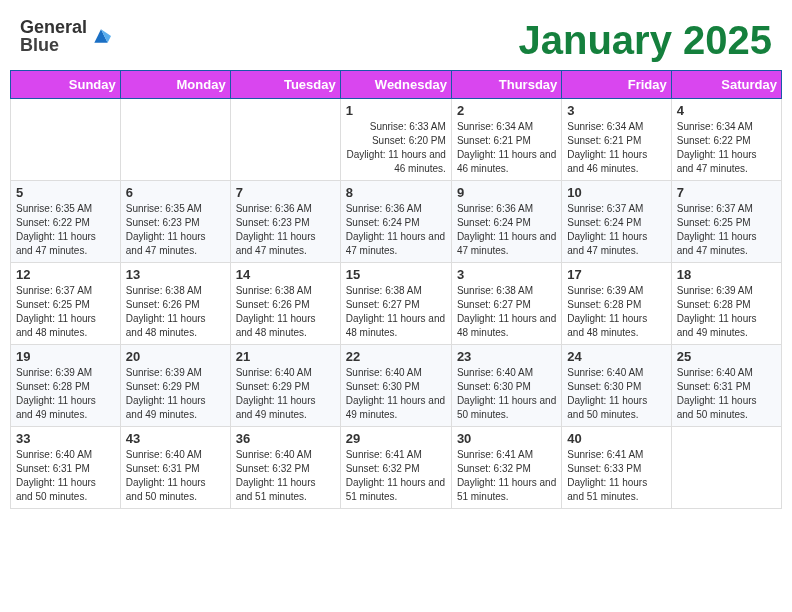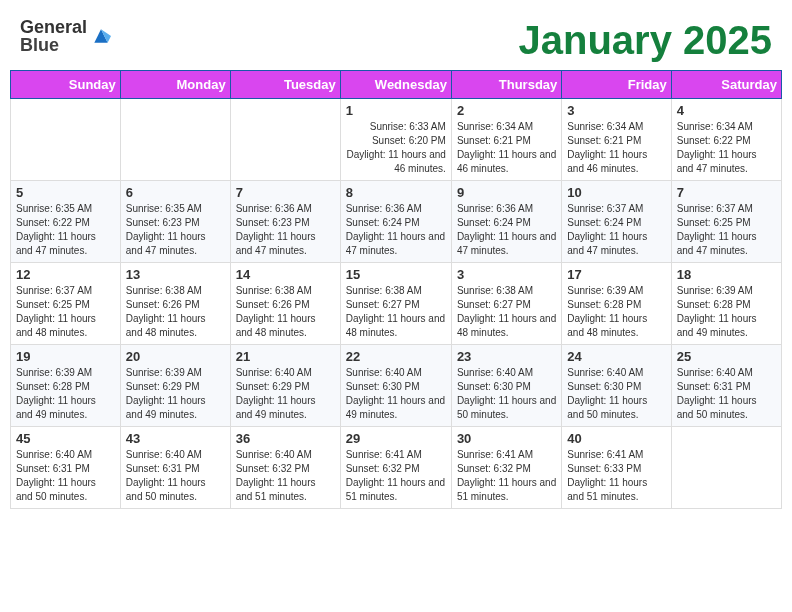--- a/index.html
+++ b/index.html
@@ -289,21 +289,21 @@
         </td>
         <td>
           <span class="day-number">25</span>
           <div class="day-info" style="white-space: pre-line;">Sunrise: 6:40 AM
 Sunset: 6:31 PM
 Daylight: 11 hours and 50 minutes.</div>
         </td>
       </tr>
       <tr>
         <td>
-          <span class="day-number">45</span>
+          <span class="day-number">33</span>
           <div class="day-info" style="white-space: pre-line;">Sunrise: 6:40 AM
 Sunset: 6:31 PM
 Daylight: 11 hours and 50 minutes.</div>
         </td>
         <td>
           <span class="day-number">43</span>
           <div class="day-info" style="white-space: pre-line;">Sunrise: 6:40 AM
 Sunset: 6:31 PM
 Daylight: 11 hours and 50 minutes.</div>
         </td>

